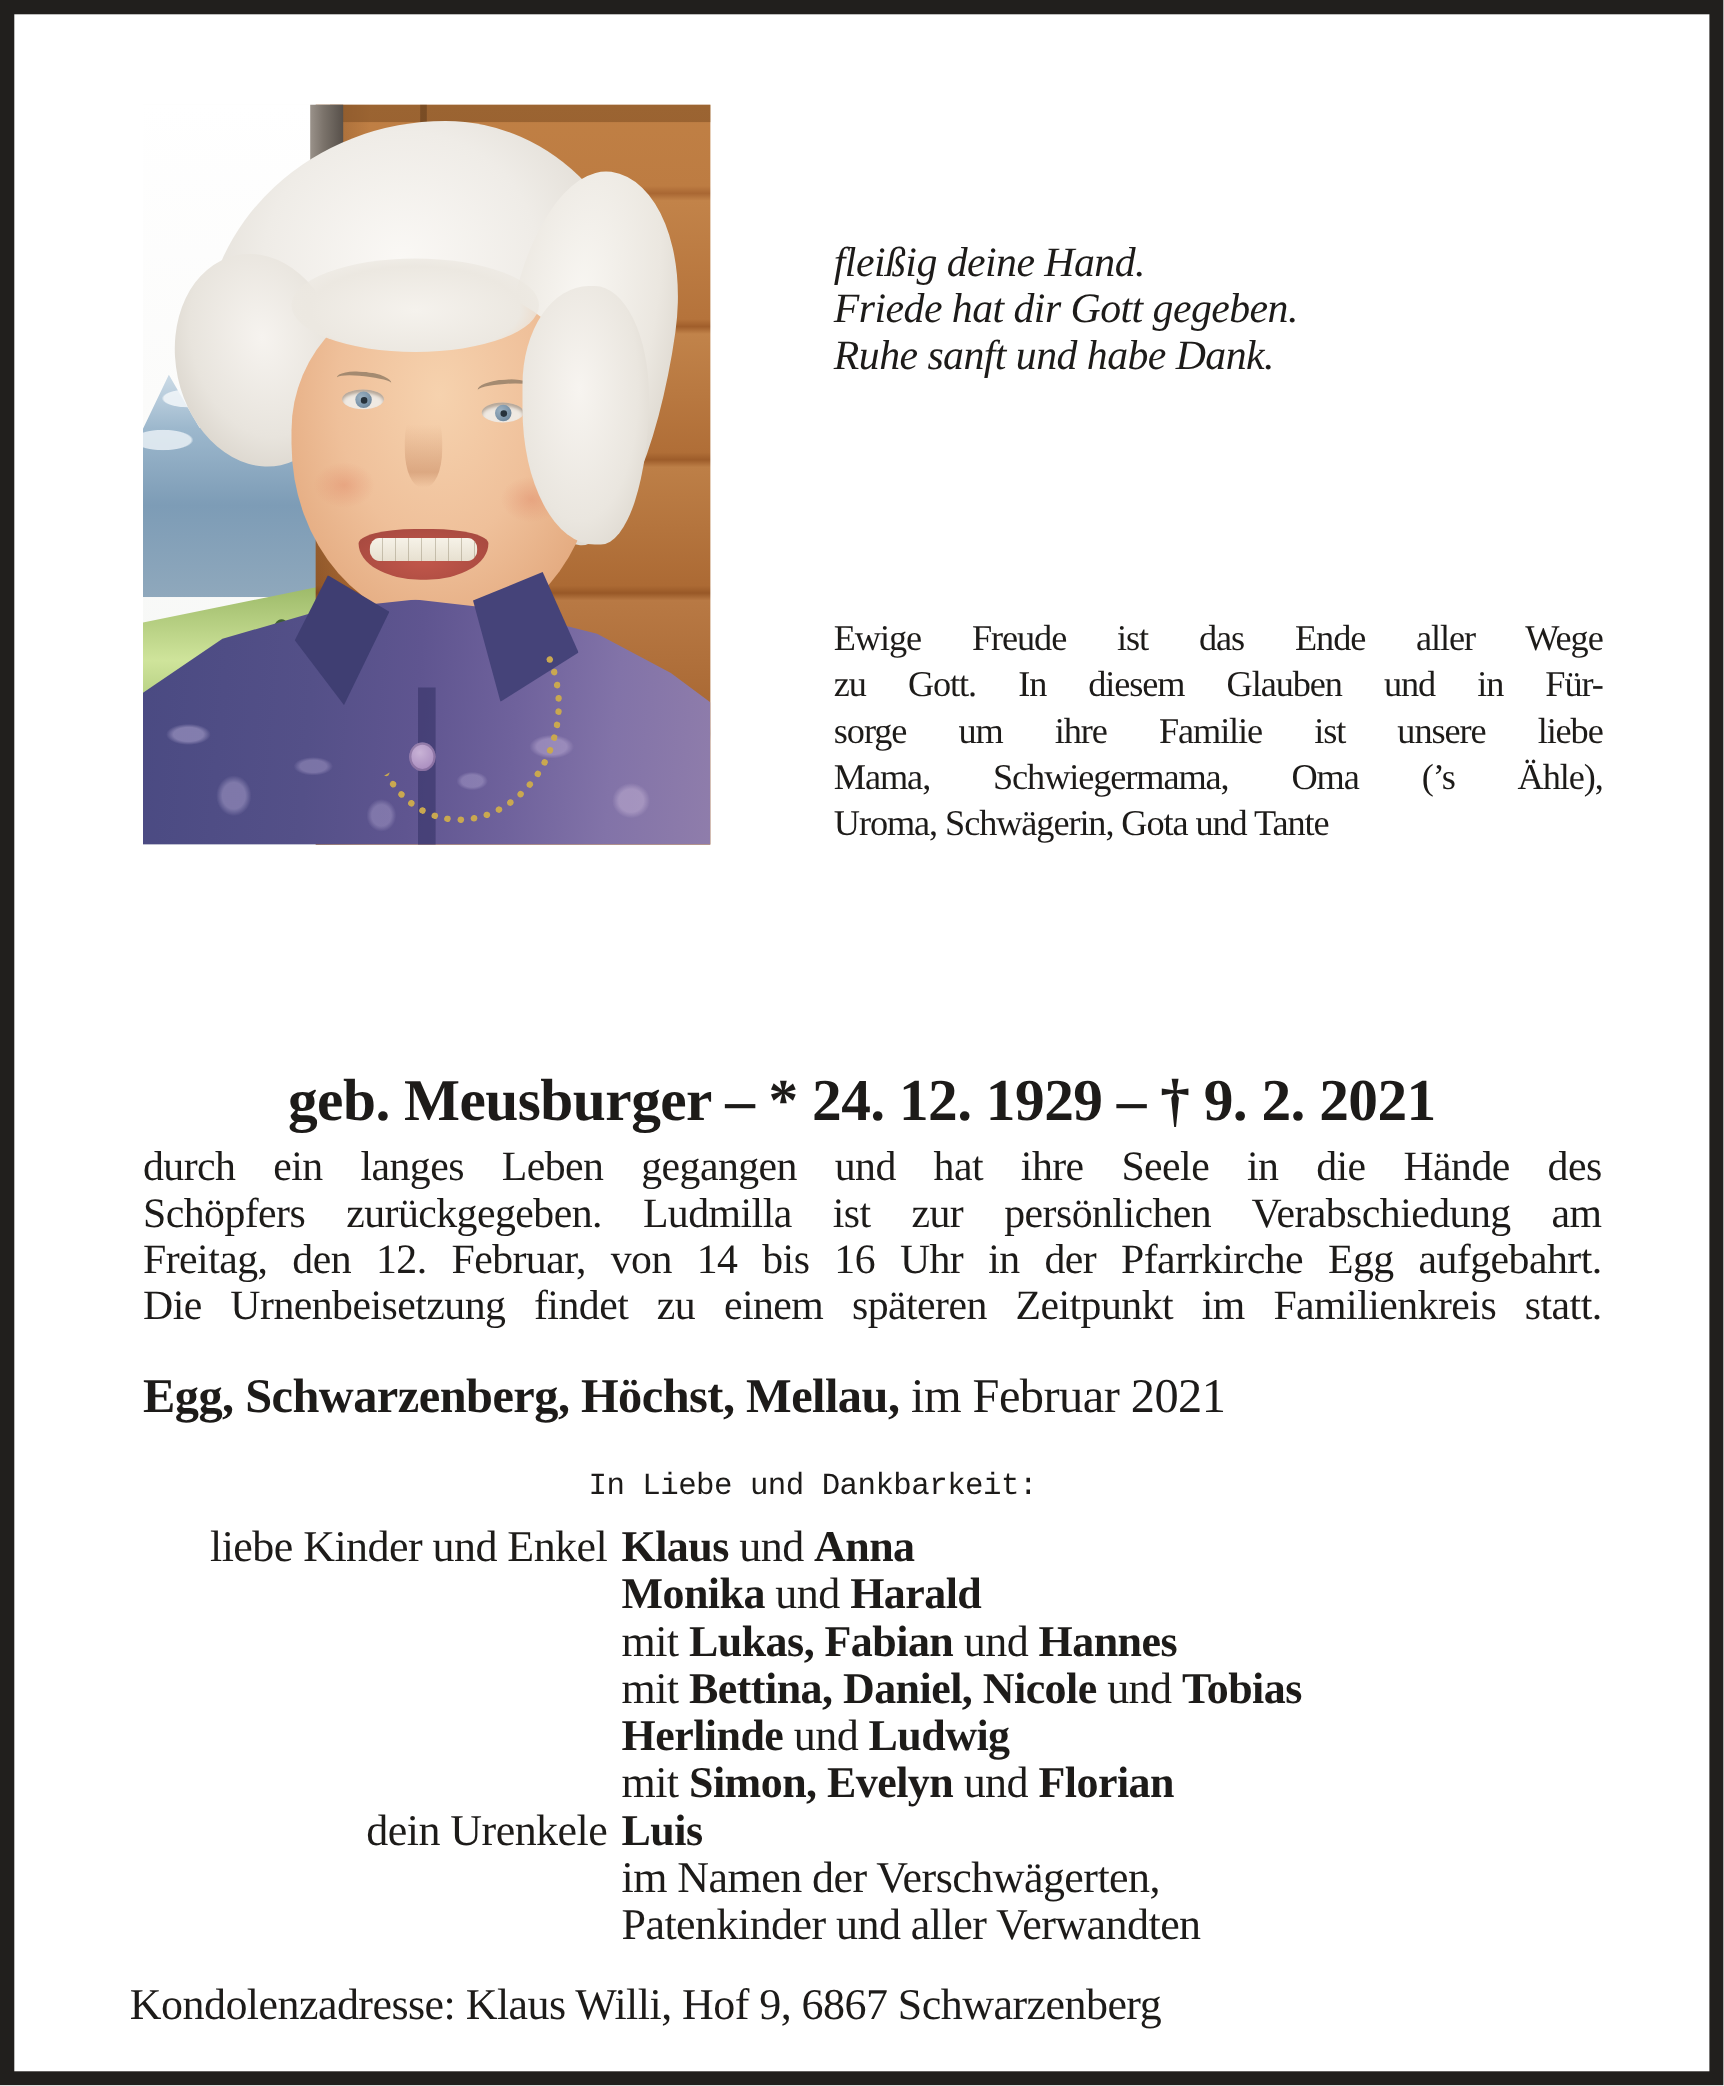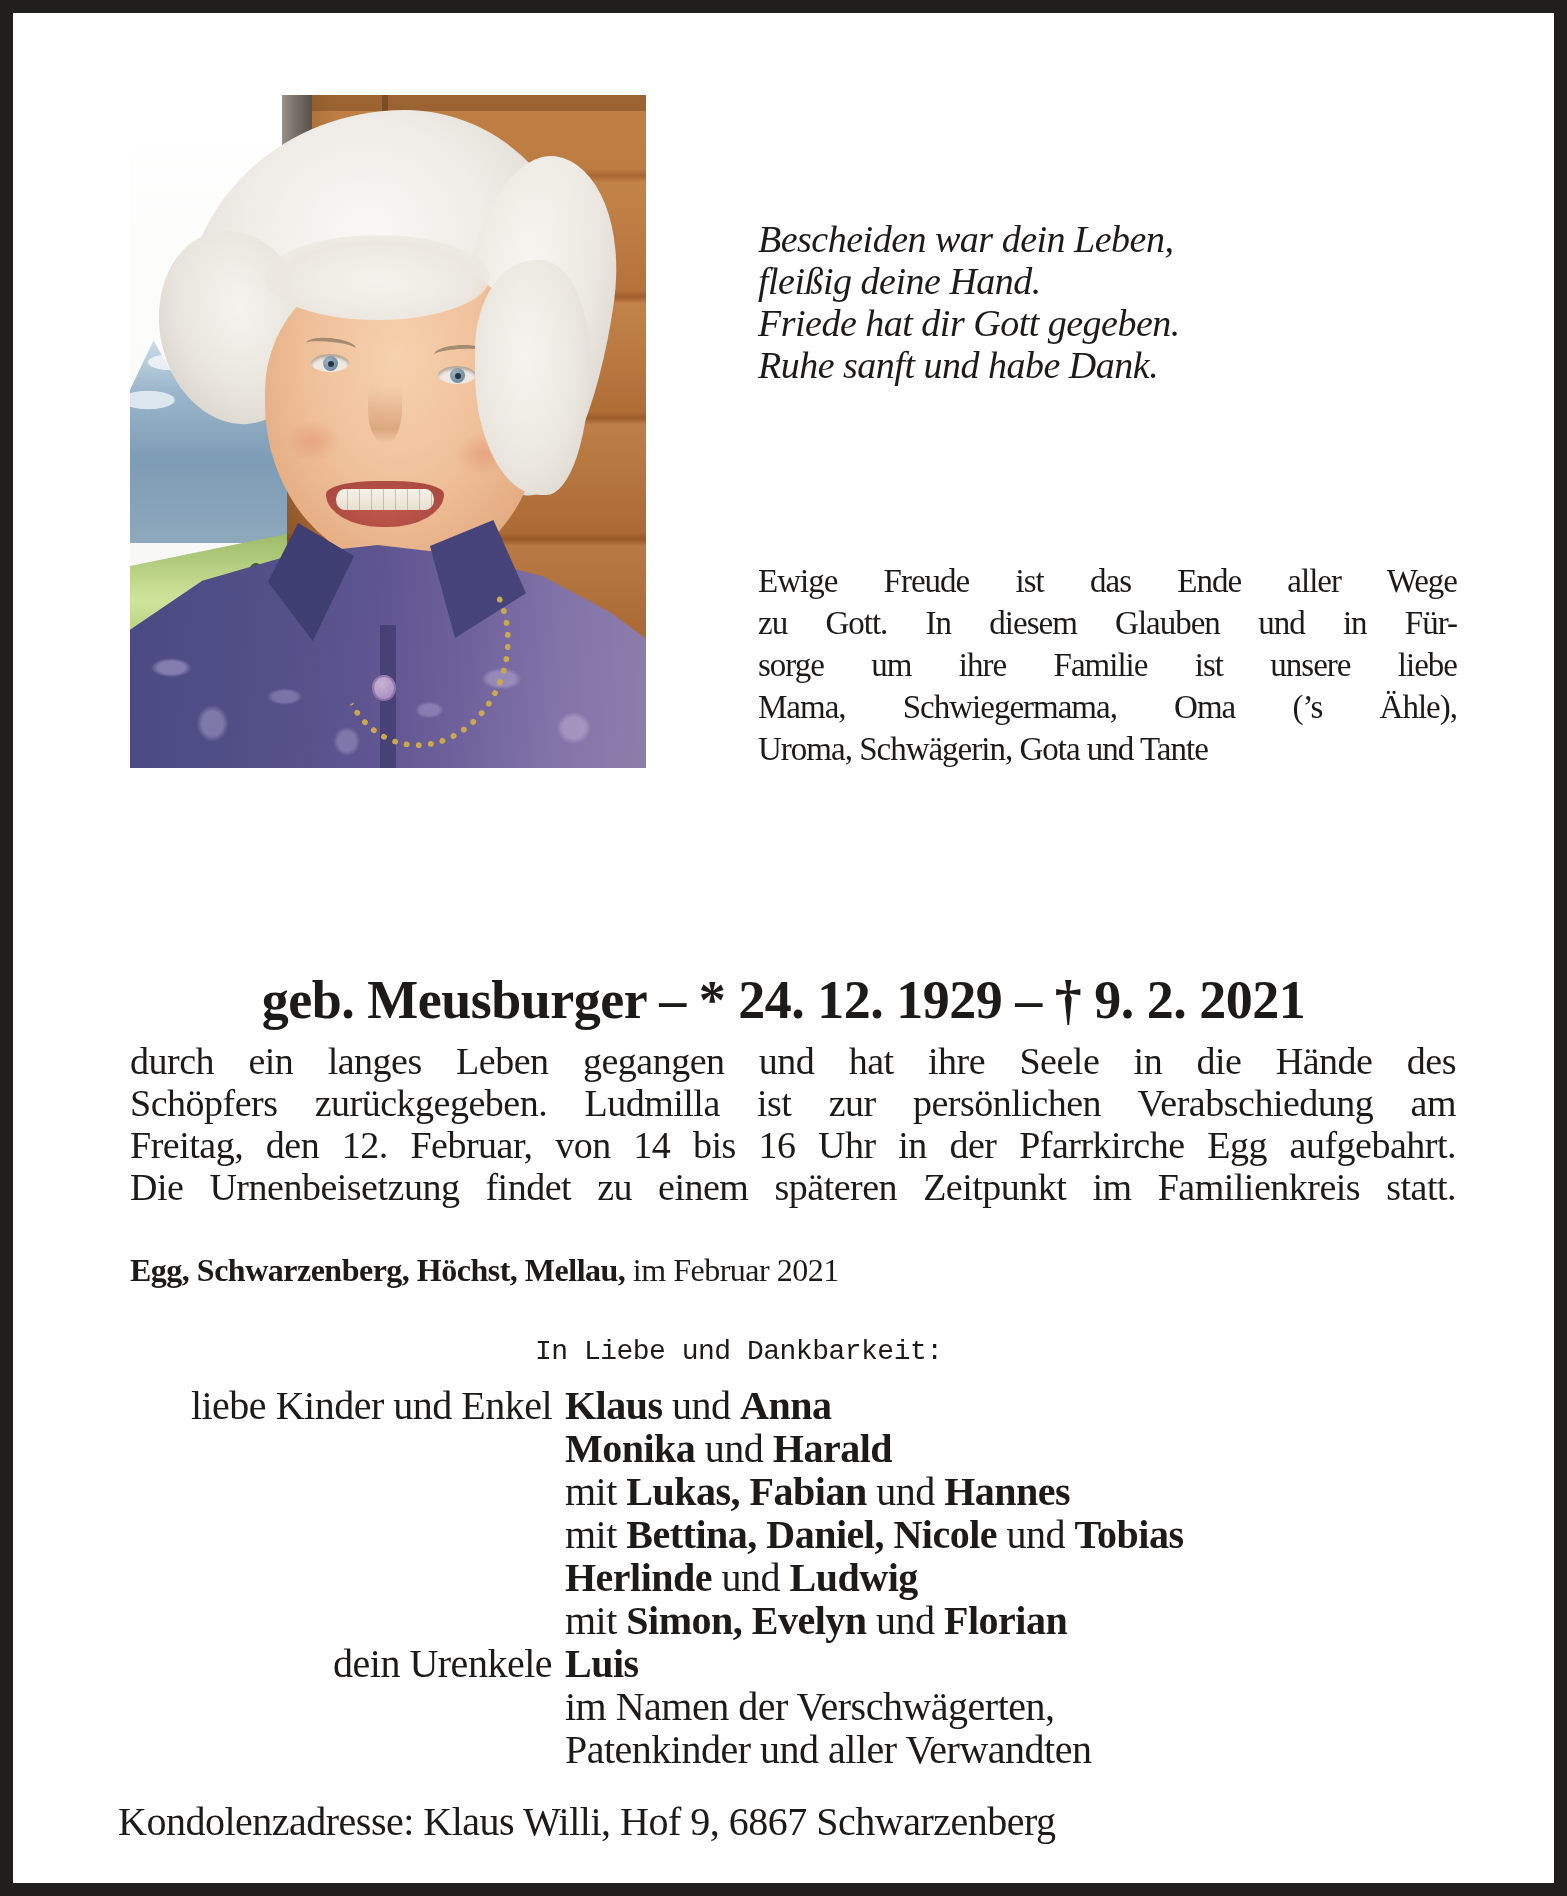--- a/index.html
+++ b/index.html
@@ -156,21 +156,21 @@
   }
   
   .abs{position:absolute;}
   .poem{left:758px;top:218px;font-style:italic;font-size:38px;line-height:42px;letter-spacing:-0.5px;}
   .intro{left:758px;top:560px;width:699px;font-size:33px;line-height:42px;letter-spacing:-1px;}
   .jline{text-align:justify;text-align-last:justify;-moz-text-align-last:justify;white-space:nowrap;}
   .jline.ragged{text-align:left;text-align-last:left;white-space:normal;}
   .name{left:0;right:0;top:838px;text-align:center;font-size:118px;line-height:118px;letter-spacing:-2px;}
   .subtitle{left:0;right:0;top:978px;text-align:center;font-size:54px;line-height:44px;font-weight:bold;letter-spacing:-0.5px;}
   .announce{left:130px;top:1040px;width:1326px;font-size:38px;line-height:42px;letter-spacing:-0.5px;}
-  .dateline{left:130px;top:1248px;font-size:32px;line-height:44px;letter-spacing:-0.5px;}
+  .dateline{left:130px;top:1248px;font-size:44px;line-height:44px;letter-spacing:-0.5px;}
   .dateline .b{font-weight:bold;}
   .closing-head{left:535px;top:1330px;font-size:28px;line-height:43px;letter-spacing:-0.5px;font-family:Liberation Mono, monospace;}
   .closing{left:130px;top:1384px;width:1326px;font-size:40px;line-height:43px;letter-spacing:-0.5px;}
   .crow{display:flex;}
   .clabel{width:422px;text-align:right;flex:0 0 auto;}
   .cval{margin-left:13px;flex:1;}
   .cval .b,.clabel .b{font-weight:bold;}
   .condolence{left:118px;top:1800px;font-size:40px;line-height:44px;letter-spacing:-0.5px;}
 </style>
 </head>
@@ -213,21 +213,20 @@
     <div class="ph-shirt"></div>
     <div class="ph-floral"></div>
     <div class="ph-collar-l"></div>
     <div class="ph-collar-r"></div>
     <div class="ph-placket"></div>
     <div class="ph-chain"></div>
     <div class="ph-button"></div>
   </div>
 
   <div class="abs poem">
-      <div class="jline ragged">Bescheiden war dein Leben,</div>
       <div class="jline ragged">fleißig deine Hand.</div>
       <div class="jline ragged">Friede hat dir Gott gegeben.</div>
       <div class="jline ragged">Ruhe sanft und habe Dank.</div>
     </div>
 
   <div class="abs intro">
       <div class="jline">Ewige Freude ist das Ende aller Wege</div>
       <div class="jline">zu Gott. In diesem Glauben und in Für-</div>
       <div class="jline">sorge um ihre Familie ist unsere liebe</div>
       <div class="jline">Mama, Schwiegermama, Oma (’s Ähle),</div>

